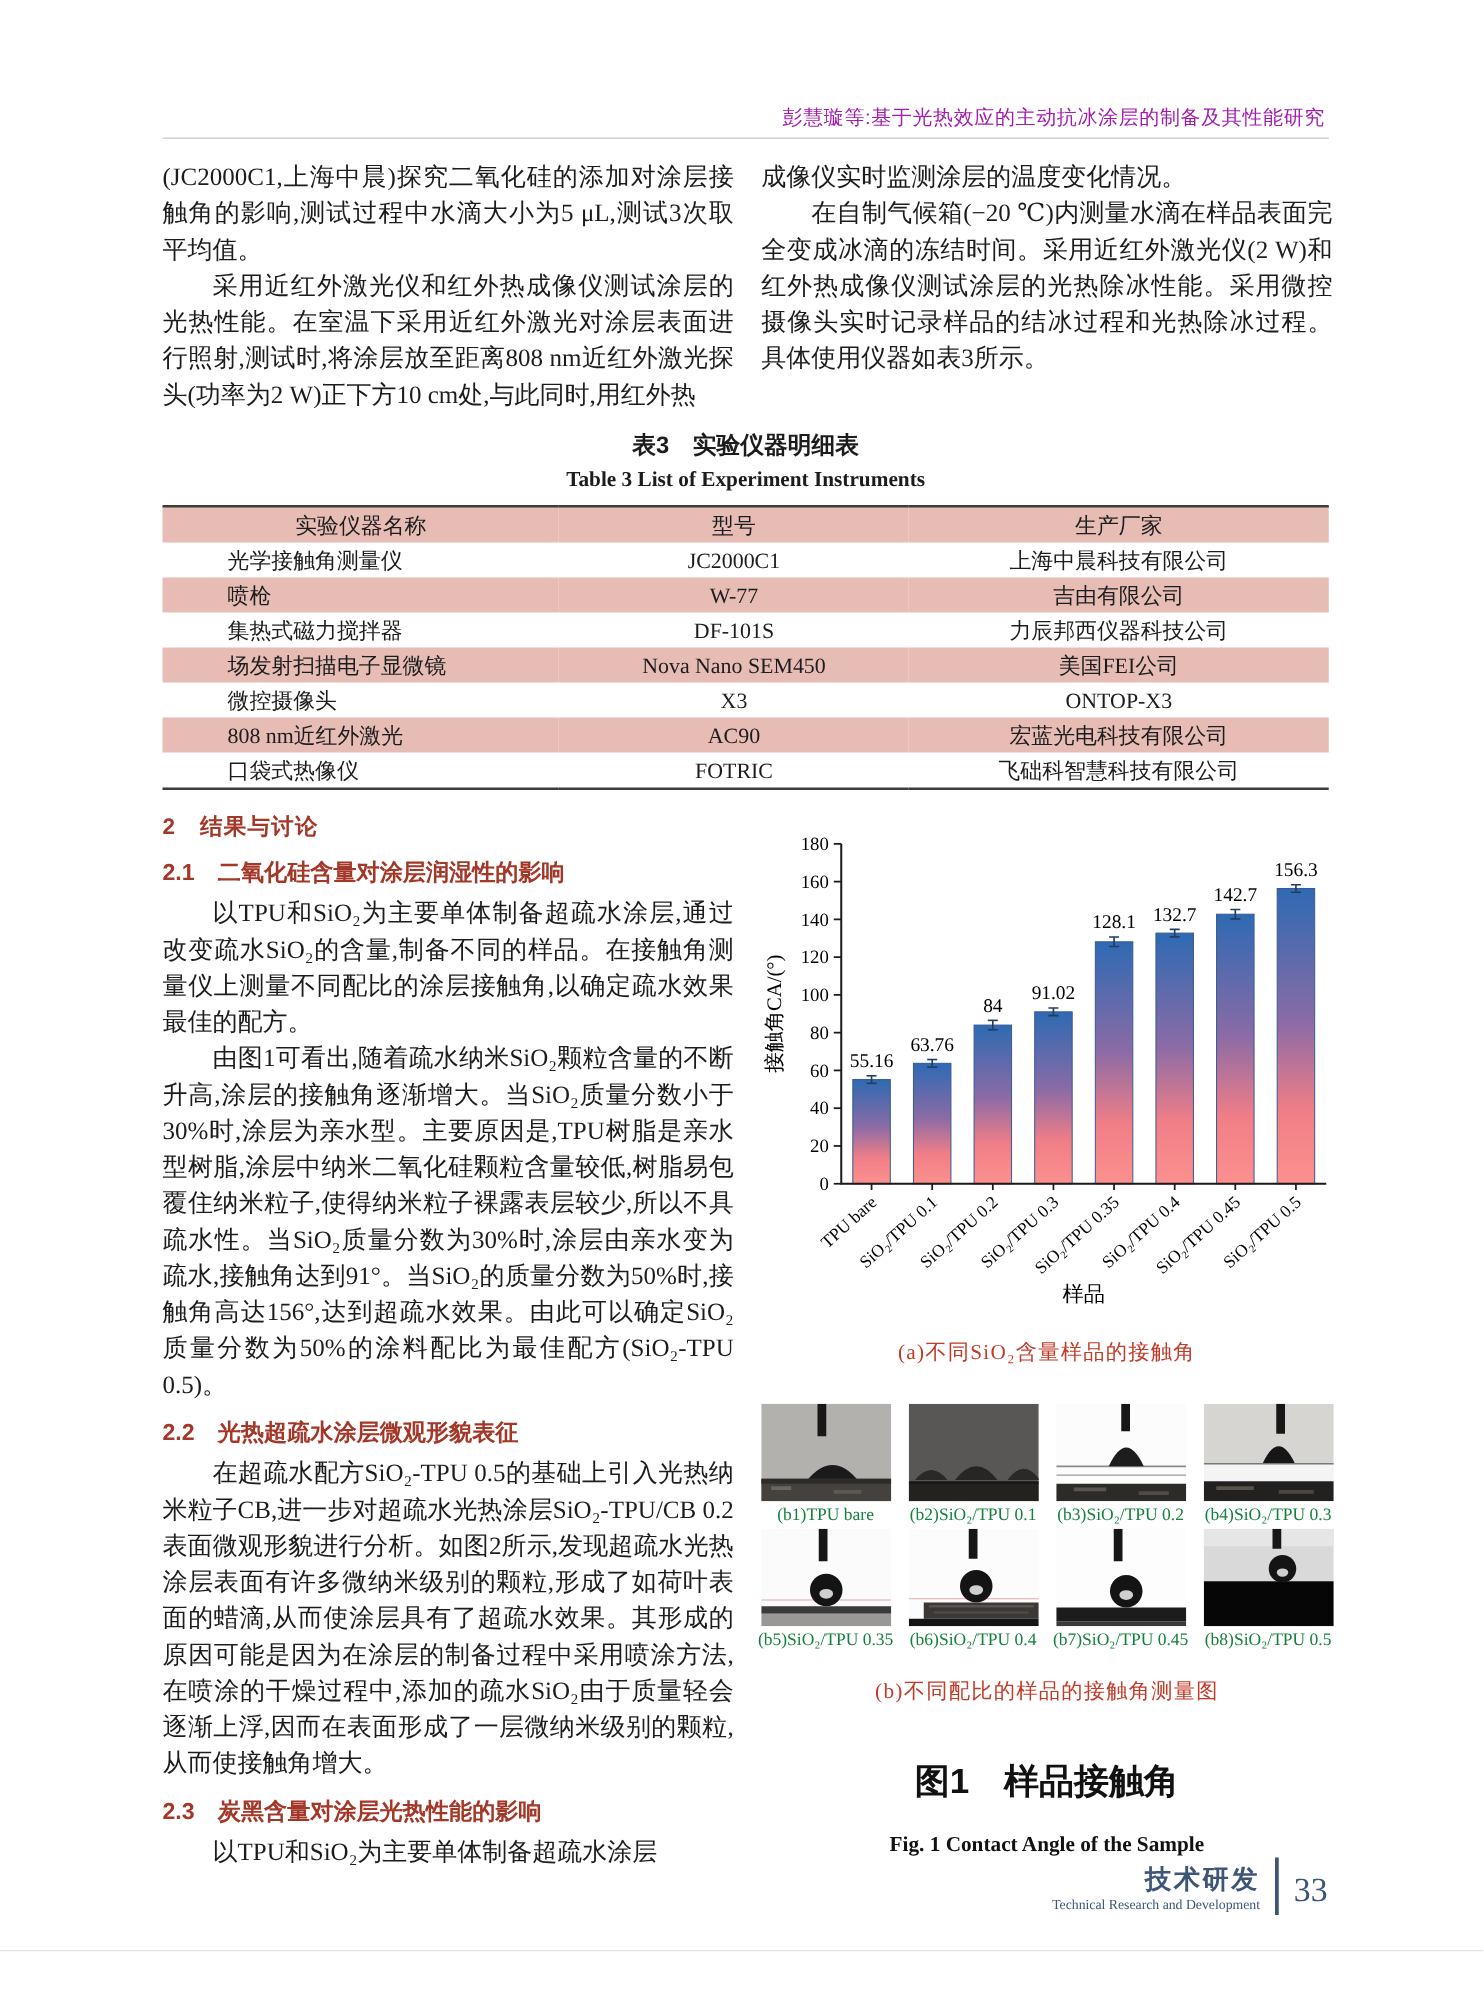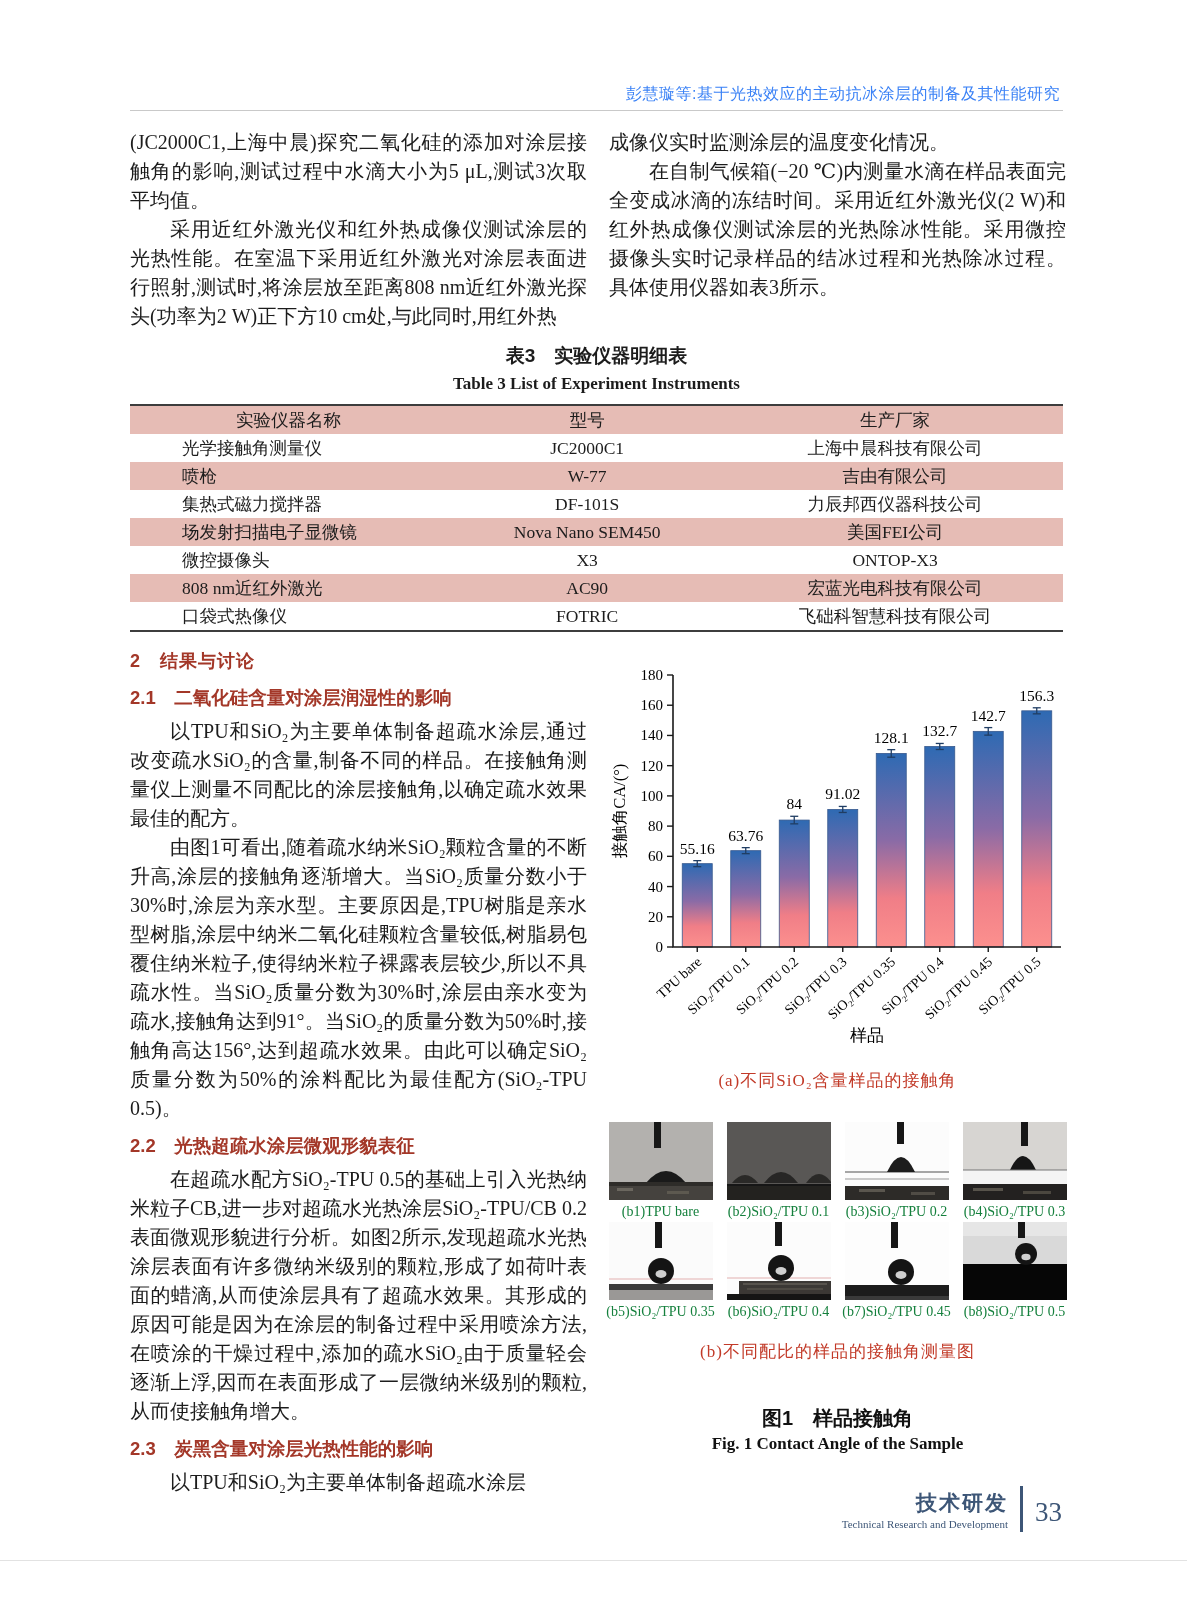--- a/index.html
+++ b/index.html
@@ -1,21 +1,21 @@
 <!DOCTYPE html>
 <html><head>
 <meta charset="utf-8">
 <style>
   html,body{margin:0;padding:0;background:#ffffff;}
   .page{position:relative;width:1187px;height:1600px;background:#fff;overflow:hidden;
         font-family:"Liberation Serif","DejaVu Serif",serif;color:#1c1c1c;}
 
   
   .running-head{position:absolute;top:84px;right:127px;font-family:"Liberation Sans",sans-serif;
-                font-size:16px;color:#3b82f6;letter-spacing:.5px;}
+                font-size:16px;color:#a21caf;letter-spacing:.5px;}
   .head-rule{position:absolute;top:110px;left:130px;width:933px;border-top:1px solid #c9c9c9;}
 
   
   .top-cols{position:absolute;top:128px;left:130px;width:936px;display:flex;gap:22px;}
   .top-cols .col{width:457px;}
   p.body-p{margin:0;font-size:20px;line-height:29px;text-align:justify;overflow-wrap:anywhere;}
   p.indent{text-indent:2em;}
 
   
   .table-block{position:absolute;top:343px;left:130px;width:933px;}
@@ -44,22 +44,22 @@
   .figure-col{padding-top:18px;}
   .chart-wrap{width:458px;}
   .panel-caption{margin-top:6px;text-align:center;font-size:17px;color:#c23a28;letter-spacing:1px;}
   .b-grid{margin-top:30px;display:grid;grid-template-columns:repeat(4,104px);column-gap:14px;
           row-gap:2px;justify-content:center;}
   .b-cell{display:flex;flex-direction:column;align-items:center;}
   .b-cell svg{display:block;}
   .b-label{margin-top:4px;font-size:14px;white-space:nowrap;color:#15803d;}
   .caption-b{margin-top:20px;}
   .fig-zh{margin-top:42px;text-align:center;font-family:"Liberation Sans",sans-serif;
-          font-weight:bold;font-size:20px;color:#111;}
-  .fig-en{margin-top:2px;text-align:center;font-weight:bold;font-size:17px;color:#111;}
+          font-weight:bold;font-size:28px;color:#111;}
+  .fig-en{margin-top:22px;text-align:center;font-weight:bold;font-size:17px;color:#111;}
 
   
   .footer{position:absolute;top:1486px;right:125px;display:flex;align-items:center;gap:12px;color:#3d5677;}
   .footer .txt{text-align:right;}
   .footer .zh{font-family:"Liberation Sans",sans-serif;font-weight:bold;font-size:21px;letter-spacing:2px;}
   .footer .en{font-size:11px;margin-top:1px;}
   .footer .vbar{width:3px;height:46px;background:#3d5677;}
   .footer .pagenum{font-size:27px;padding-top:6px;}
   .bottom-rule{position:absolute;top:1560px;left:0;width:100%;border-top:1px solid #e2e2e2;}
 </style>

